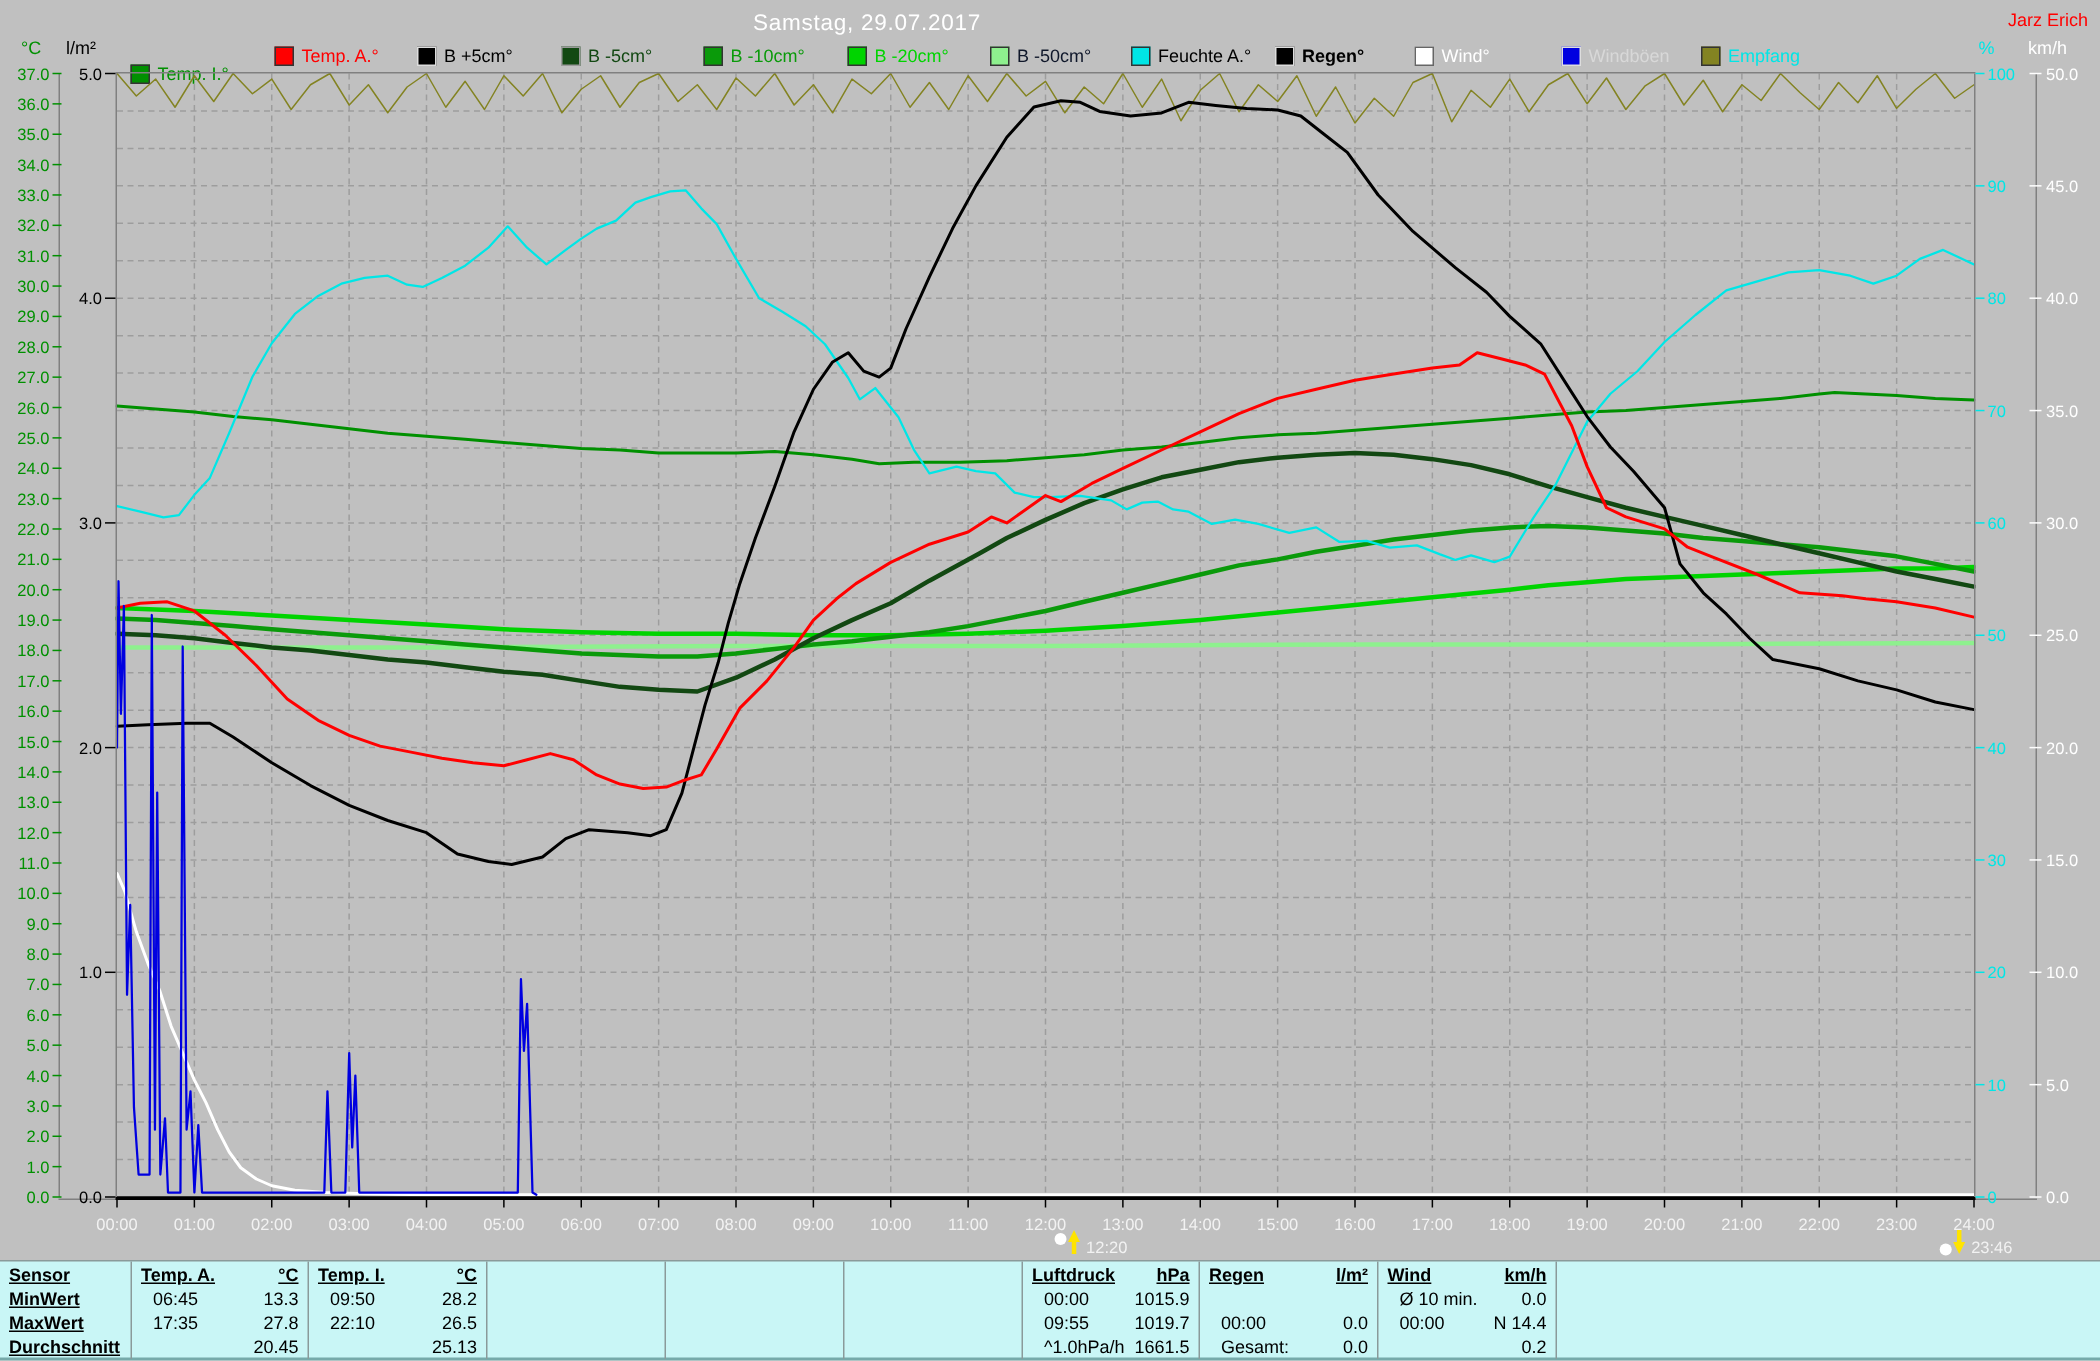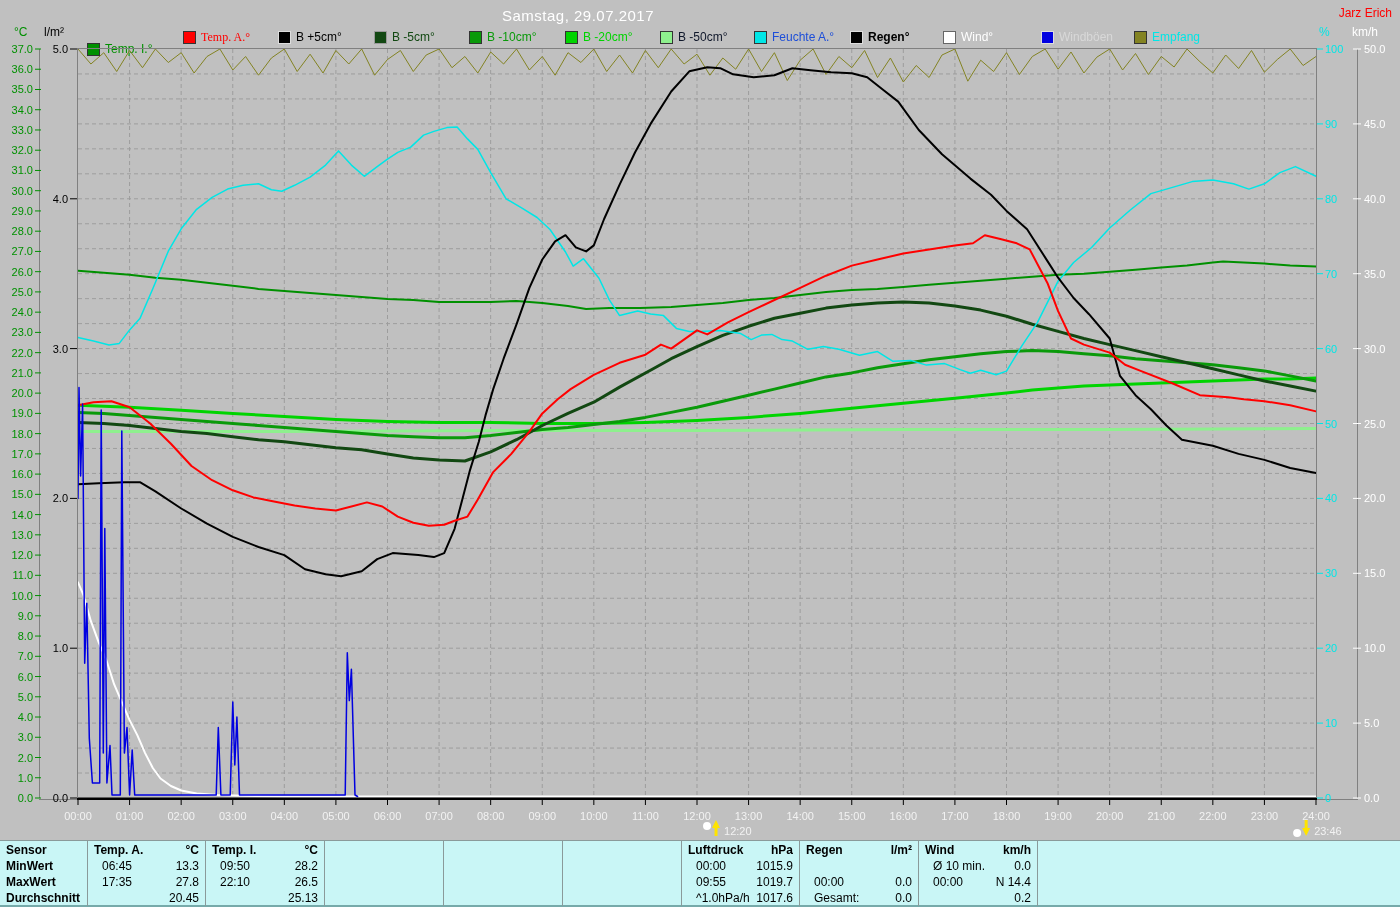--- a/index.html
+++ b/index.html
@@ -30,42 +30,42 @@
   #chart-svg{position:absolute;left:0;top:0;}
   #datatable{
     position:absolute;left:0;top:840px;width:1400px;height:64px;
     background:#c9f6f6;border-top:1px solid #8a9a9a;border-bottom:2px solid #76aaaa;
     display:grid;grid-template-columns:88px 118px 119px 119px 119px 119px 118px 119px 119px 1fr;
     font-size:12px;color:#000;
   }
   .tcell{border-right:1px solid #8a9a9a;padding:1px 6px 0 6px;display:flex;flex-direction:column;}
   .tcell.last{border-right:none;}
   .tline{height:16px;line-height:16px;display:flex;justify-content:space-between;white-space:nowrap;}
-  .tline .tname,.tline .tunit,.tline .rowlabel{font-weight:bold;}
+  .tline .tname,.tline .tunit,.tline .rowlabel{font-weight:bold;text-decoration:underline;}
   .tline .ttime{padding-left:8px;}
 </style>
 </head>
 <body>
 
 <div class="page-title">Samstag, 29.07.2017</div>
 <div class="author">Jarz Erich</div>
 
 <div class="ax-header" id="axh-temp" style="color: rgb(0, 144, 0);">°C</div>
 <div class="ax-header" id="axh-rain" style="color: rgb(0, 0, 0);">l/m²</div>
 <div class="ax-header" id="axh-hum" style="color: rgb(0, 230, 230);">%</div>
 <div class="ax-header" id="axh-wind" style="color: rgb(255, 255, 255);">km/h</div>
 
 <div id="legend">
     <div class="legend-item" style="left: 87px; margin-top: 12px;">
       <span class="swatch" style="background: rgb(0, 144, 0); border: 1px solid rgb(51, 51, 51);"></span>
       <span style="color: rgb(0, 144, 0);">Temp. I.°</span>
     </div>
     <div class="legend-item" style="left: 183px;">
       <span class="swatch" style="background: rgb(255, 0, 0); border: 1px solid rgb(51, 51, 51);"></span>
-      <span style="color: rgb(255, 0, 0); font-family: Liberation Serif, serif;">Temp. A.°</span>
+      <span style="color: rgb(255, 0, 0);">Temp. A.°</span>
     </div>
     <div class="legend-item" style="left: 278px;">
       <span class="swatch" style="background: rgb(0, 0, 0); border: 1px solid rgb(221, 221, 221);"></span>
       <span style="color: rgb(0, 0, 0);">B +5cm°</span>
     </div>
     <div class="legend-item" style="left: 374px;">
       <span class="swatch" style="background: rgb(18, 72, 18); border: 1px solid rgb(153, 153, 153);"></span>
       <span style="color: rgb(18, 72, 18); text-align: center;">B -5cm°</span>
     </div>
     <div class="legend-item" style="left: 469px;">
@@ -75,21 +75,21 @@
     <div class="legend-item" style="left: 565px;">
       <span class="swatch" style="background: rgb(0, 212, 0); border: 1px solid rgb(51, 51, 51);"></span>
       <span style="color: rgb(0, 212, 0);">B -20cm°</span>
     </div>
     <div class="legend-item" style="left: 660px;">
       <span class="swatch" style="background: rgb(142, 240, 142); border: 1px solid rgb(51, 51, 51);"></span>
       <span style="color: #0f172a;">B -50cm°</span>
     </div>
     <div class="legend-item" style="left: 754px;">
       <span class="swatch" style="background: rgb(0, 230, 230); border: 1px solid rgb(51, 51, 51);"></span>
-      <span style="color: #1d4ed8;">Feuchte A.°</span>
+      <span style="color: #000000;">Feuchte A.°</span>
     </div>
     <div class="legend-item" style="left: 850px; font-weight: bold;">
       <span class="swatch" style="background: rgb(0, 0, 0); border: 1px solid rgb(221, 221, 221);"></span>
       <span style="color: rgb(0, 0, 0);">Regen°</span>
     </div>
     <div class="legend-item" style="left: 943px;">
       <span class="swatch" style="background: rgb(255, 255, 255); border: 1px solid rgb(102, 102, 102);"></span>
       <span style="color: rgb(255, 255, 255);">Wind°</span>
     </div>
     <div class="legend-item" style="left: 1041px;">
@@ -496,21 +496,21 @@
       <div class="tline">
         <span class="ttime">00:00</span>
         <span class="tval">1015.9</span>
       </div>
       <div class="tline">
         <span class="ttime">09:55</span>
         <span class="tval">1019.7</span>
       </div>
       <div class="tline">
         <span class="ttime">^1.0hPa/h</span>
-        <span class="tval">1017.6</span>
+        <span class="tval">1661.5</span>
       </div>
     </div>
     <div class="tcell">
       <div class="tline">
         <span class="tname">Regen</span>
         <span class="tunit">l/m²</span>
       </div>
       <div class="tline">
         <span class="ttime"></span>
         <span class="tval"></span>

